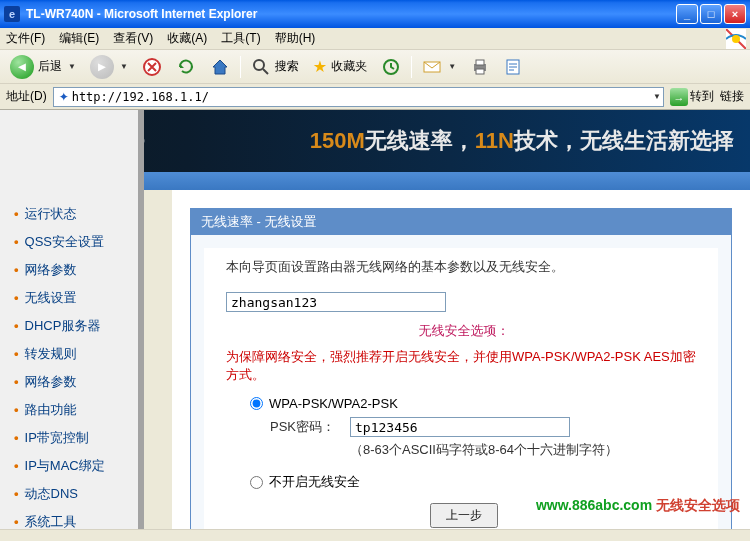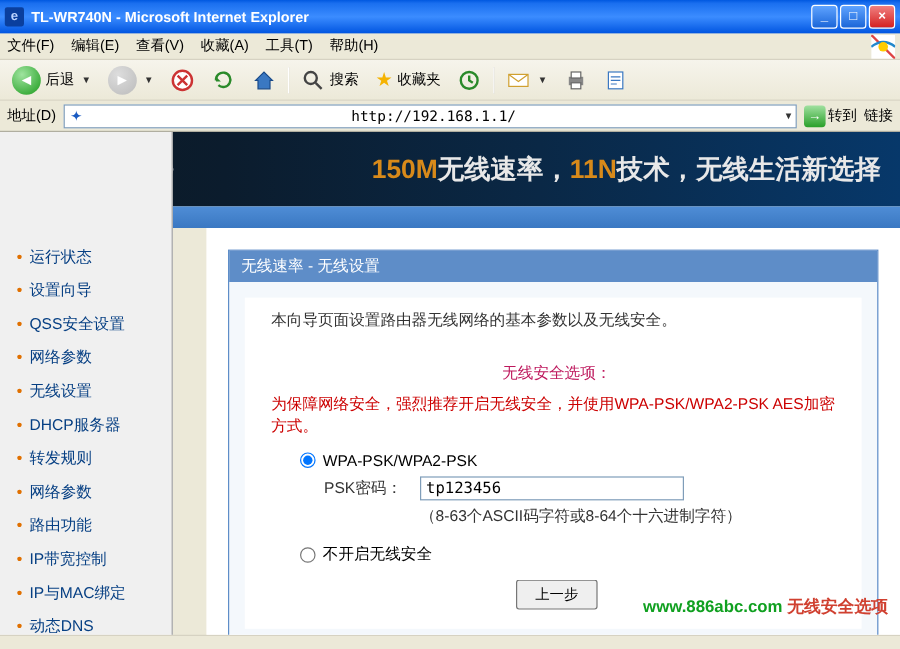--- a/index.html
+++ b/index.html
@@ -26,37 +26,37 @@
 .back-ic { background: radial-gradient(circle at 35% 30%, #9fe49f, #1a9a1a); }
 .fwd-ic { background: radial-gradient(circle at 35% 30%, #ddd, #bbb); }
 .stop-ic { width: 20px; height: 20px; }
 .dd { font-size: 8px; color: #333; margin-left: 2px; }
 .star { color: #f5b301; font-size: 16px; }
 
 
 .addrbar { height: 26px; display: flex; align-items: center; padding: 0 6px; gap: 6px; font-size: 12px; border-bottom: 1px solid #b0aea0; background: #ece9d8; }
 .addrbar .addrinput-wrap { flex: 1; display: flex; align-items: center; background: #fff; border: 1px solid #7f9db9; height: 20px; padding: 0 2px; }
 .addrbar .addrinput-wrap .page-ic { width: 16px; height: 16px; display: inline-flex; align-items: center; justify-content: center; color: #1a5bc2; font-size: 12px; }
-.addrbar .addrinput { border: none; outline: none; flex: 1; font-size: 12px; font-family: "SimSun", monospace; text-align: center; }
+.addrbar .addrinput { border: none; outline: none; flex: 1; font-size: 12px; font-family: "SimSun", monospace; }
 .addrbar .gobtn { display: flex; align-items: center; gap: 2px; cursor: pointer; }
 .addrbar .go-ic { width: 18px; height: 18px; border-radius: 3px; background: linear-gradient(to bottom, #9fe09f, #2aa02a); display: inline-flex; align-items: center; justify-content: center; color: #fff; font-size: 11px; font-weight: bold; }
 
 
 .content { display: flex; height: 419px; position: relative; gap: 28px; }
 
 
 .banner { position: absolute; left: 0; right: 0; top: 0; height: 62px; background: linear-gradient(to right,#0d1a24 0%,#0b1c2d 25%,#0a2846 60%,#07386a 100%); display: flex; align-items: center; justify-content: space-between; padding: 0 16px; overflow: hidden; }
 .banner .logo { color: #fff; font-family: Arial, sans-serif; font-weight: 900; font-size: 26px; letter-spacing: 1px; }
 .banner .slogan { white-space: nowrap; font-family: "Microsoft YaHei", sans-serif; font-size: 22px; }
 .banner .slogan .orange { color: #d88a1a; font-weight: bold; }
 .banner .slogan .white { color: #e8e8e8; font-weight: bold; }
 .bluebar { position: absolute; left: 0; right: 0; top: 62px; height: 18px; background: linear-gradient(to bottom, #4f8dd6, #3a78c2); }
 
 
-.sidebar { width: 144px; background: #f0f0f0; border-right: 1px solid #a3a3a3; padding-top: 90px; position: relative; z-index: 2; }
+.sidebar { width: 144px; background: #f0f0f0; border-right: 6px solid #a3a3a3; padding-top: 90px; position: relative; z-index: 2; }
 .sidebar ul { list-style: none; padding-left: 14px; }
 .sidebar li { color: #063f83; font-size: 13px; padding: 5px 0; cursor: pointer; }
 .sidebar li::before { content: "•"; color: #e07000; margin-right: 6px; font-weight: bold; }
 
 
 .main { flex: 1; margin-top: 80px; background: #fff; position: relative; z-index: 2; padding: 12px 18px; overflow: hidden; }
 .main .panel { border: 1px solid #5e8dc8; background: #f4f8fc; margin-top: 6px; }
 .main .panel-head { background: #5e8dc8; color: #fff; font-size: 13px; padding: 4px 10px; }
 .main .panel-body { background: #fff; margin: 13px; padding: 10px 16px 16px 22px; font-size: 13px; }
 .main .desc { color: #333; margin-bottom: 16px; }
@@ -195,41 +195,41 @@
     <span class="logo">TP-LINK®</span>
     <span class="slogan">
       <span class="orange">150M</span><span class="white">无线速率，</span><span class="orange">11N</span><span class="white">技术，无线生活新选择</span>
     </span>
   </div>
   <div class="bluebar"></div>
 
   <div class="sidebar">
     <ul id="navlist">
         <li>运行状态</li>
-        <li>设置向导</li>
         <li>QSS安全设置</li>
         <li>网络参数</li>
         <li>无线设置</li>
         <li>DHCP服务器</li>
         <li>转发规则</li>
         <li>网络参数</li>
         <li>路由功能</li>
         <li>IP带宽控制</li>
         <li>IP与MAC绑定</li>
         <li>动态DNS</li>
         <li>系统工具</li>
       </ul>
   </div>
 
   <div class="main">
     <div class="panel">
       <div class="panel-head">无线速率 - 无线设置</div>
       <div class="panel-body">
         <div class="desc">本向导页面设置路由器无线网络的基本参数以及无线安全。</div>
         <div class="row">
+          <input type="text" value="zhangsan123" style="">
         </div>
         <div class="sec-title">无线安全选项：</div>
         <div class="warn">为保障网络安全，强烈推荐开启无线安全，并使用WPA-PSK/WPA2-PSK AES加密方式。</div>
         <div class="radio-row">
           <input type="radio" name="sec" checked="" style="">
           <span>WPA-PSK/WPA2-PSK</span>
         </div>
         <div class="row sub">
           <span class="lbl" style="width:80px">PSK密码：</span>
           <input type="text" value="tp123456" style="">

